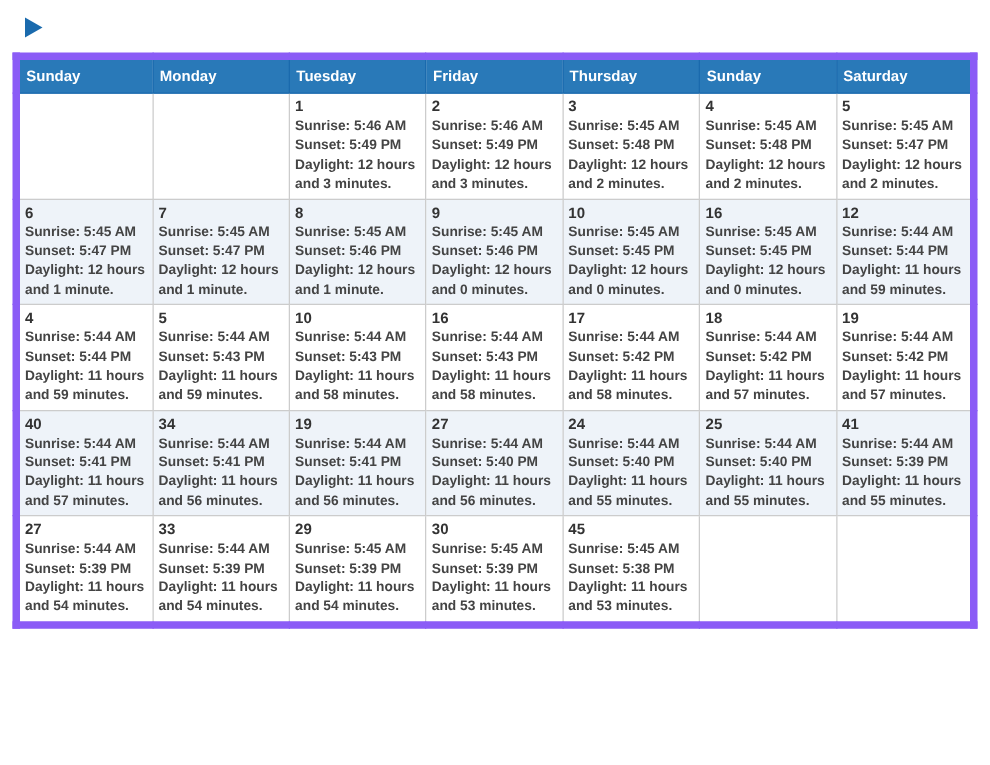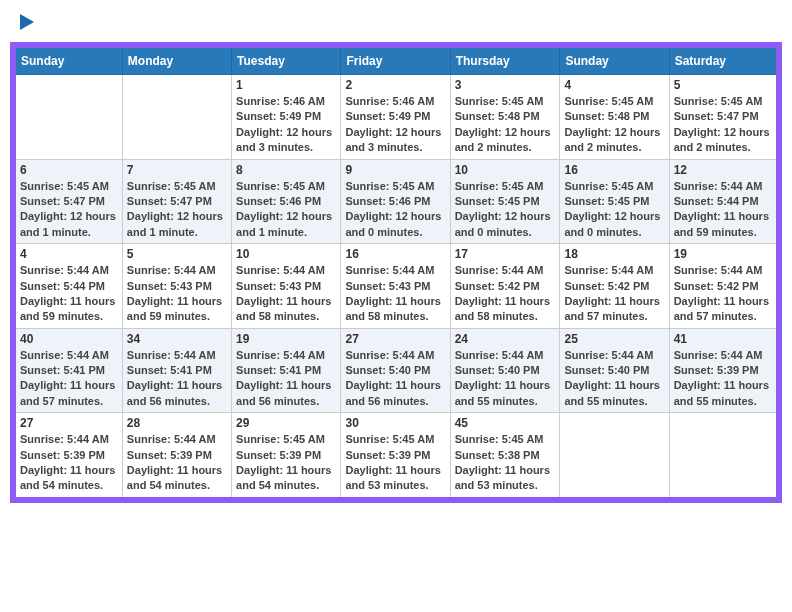--- a/index.html
+++ b/index.html
@@ -306,21 +306,21 @@
         </td>
       </tr>
       <tr>
         <td>
           <div class="day-number">27</div>
           <div class="day-info" style="white-space: pre-line;">Sunrise: 5:44 AM
 Sunset: 5:39 PM
 Daylight: 11 hours and 54 minutes.</div>
         </td>
         <td>
-          <div class="day-number">28</div>
+          <div class="day-number">33</div>
           <div class="day-info" style="white-space: pre-line;">Sunrise: 5:44 AM
 Sunset: 5:39 PM
 Daylight: 11 hours and 54 minutes.</div>
         </td>
         <td>
           <div class="day-number">29</div>
           <div class="day-info" style="white-space: pre-line;">Sunrise: 5:45 AM
 Sunset: 5:39 PM
 Daylight: 11 hours and 54 minutes.</div>
         </td>

